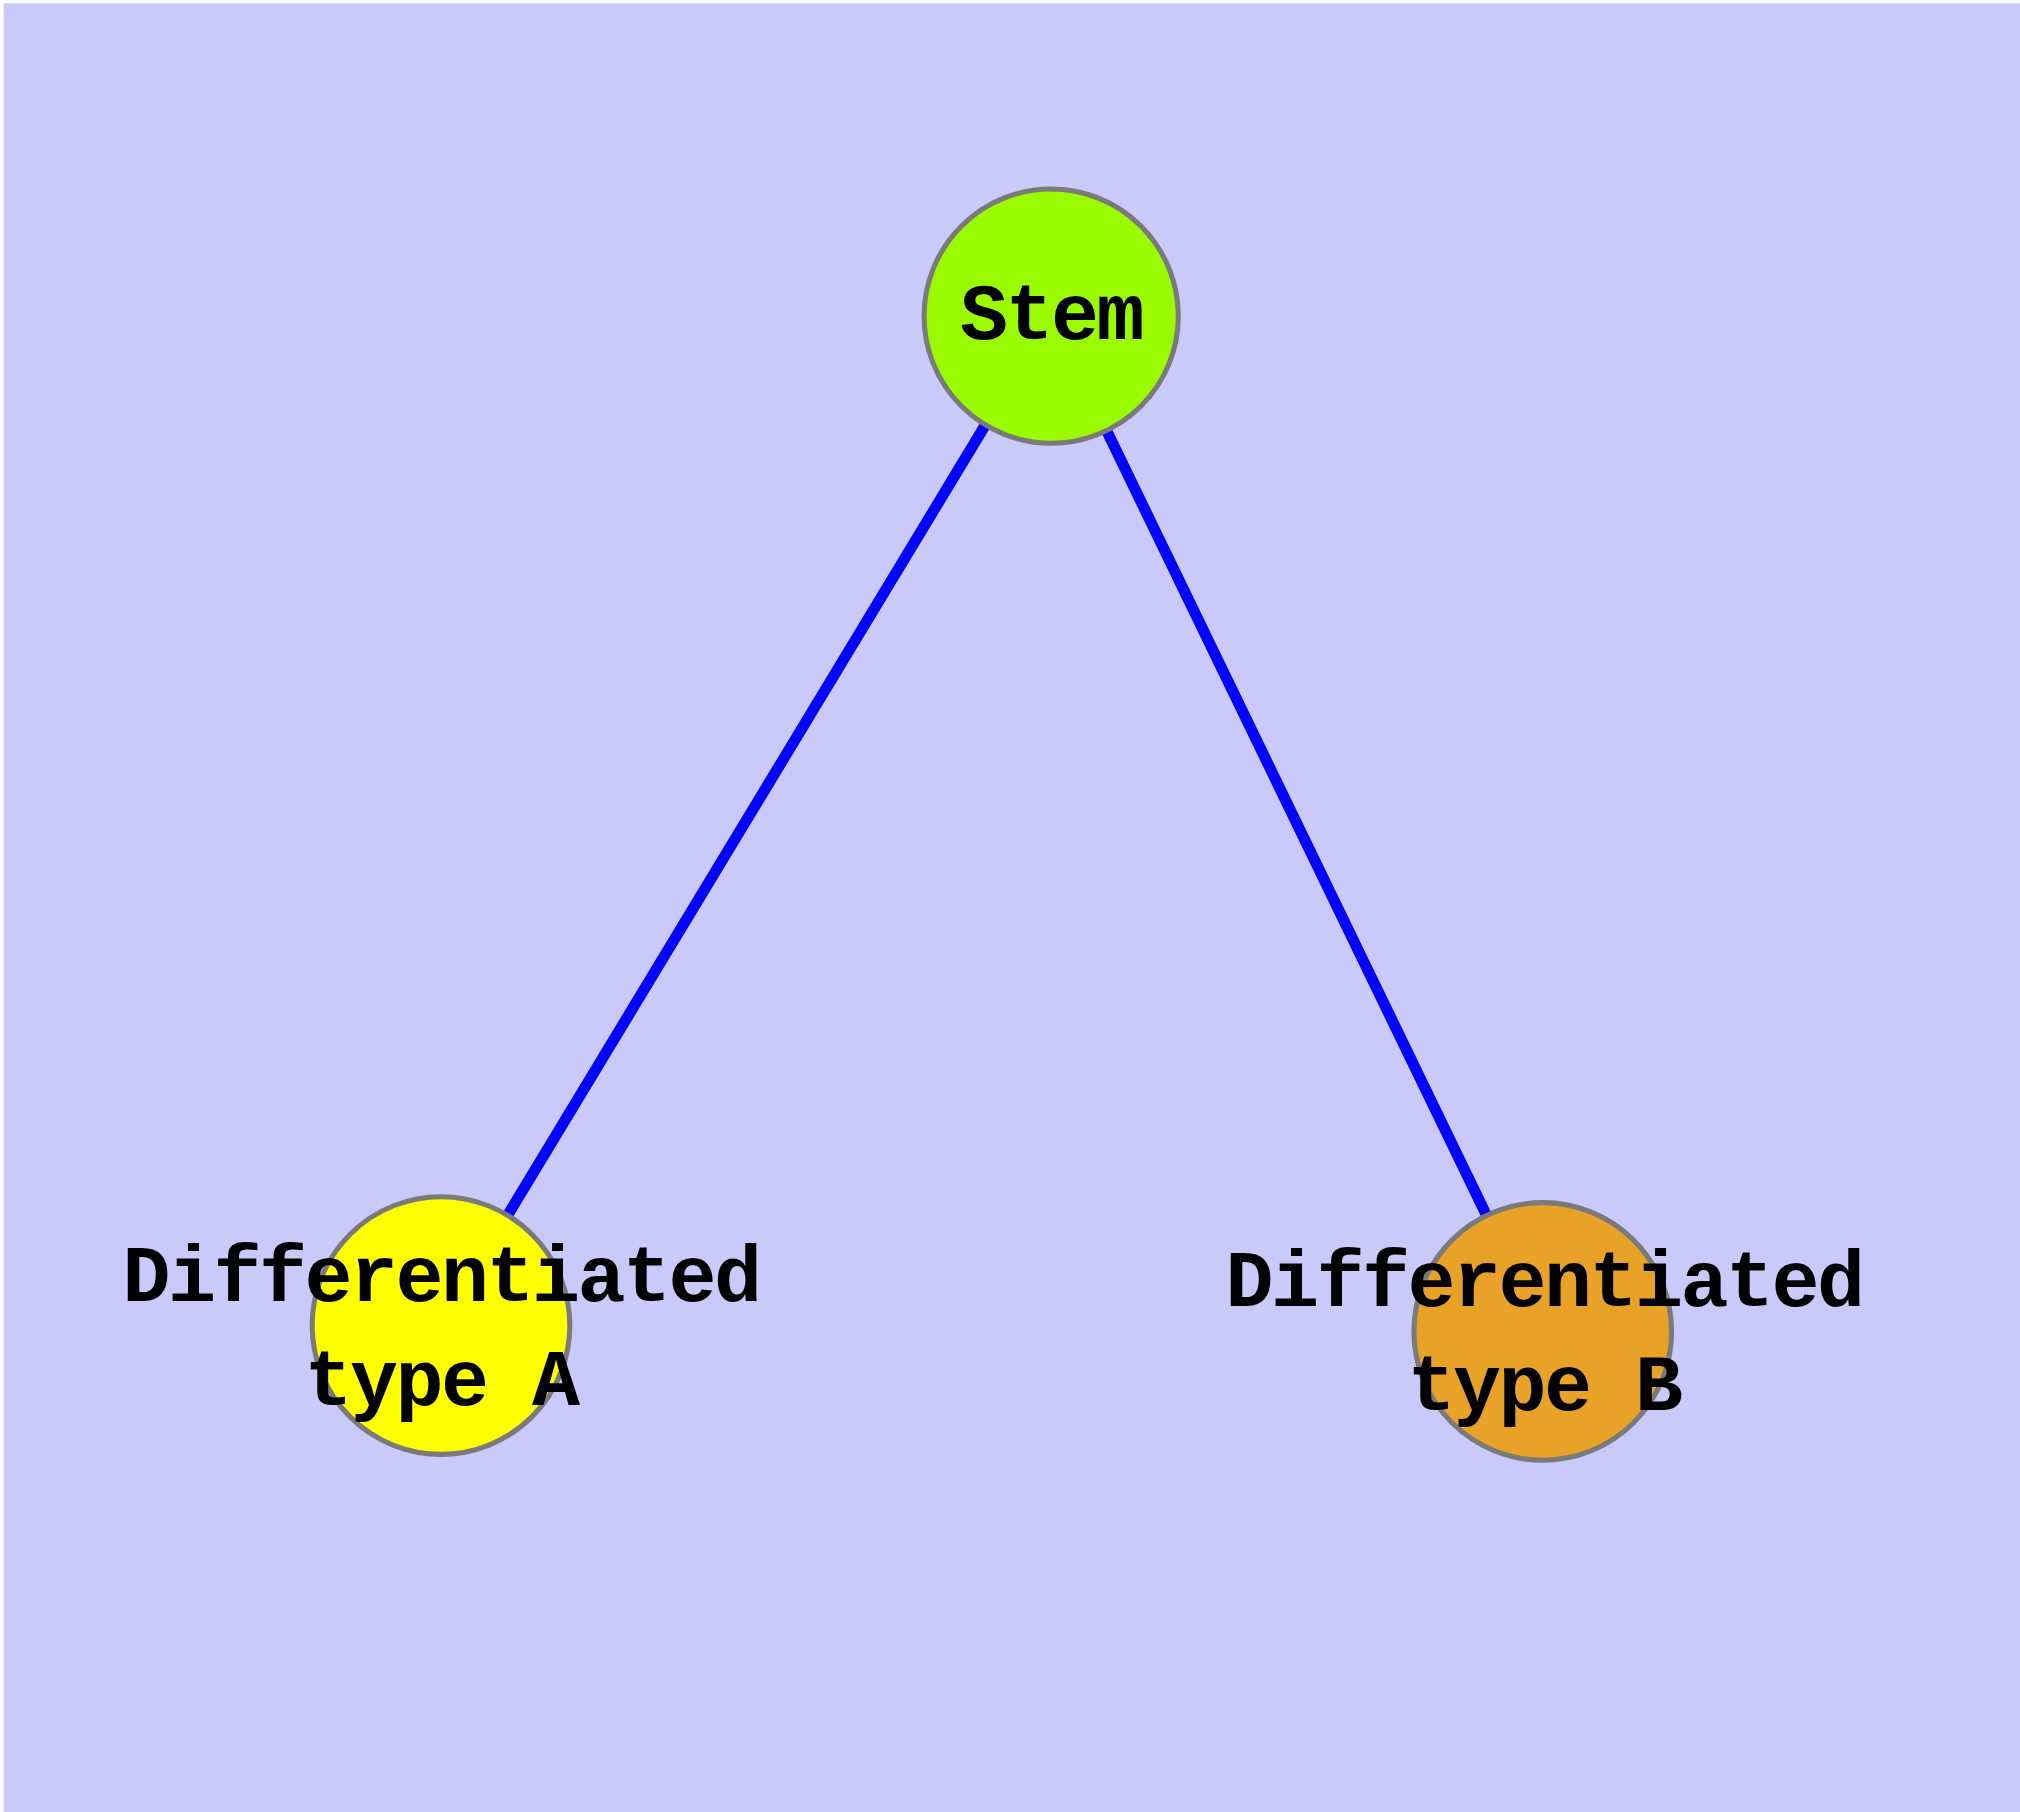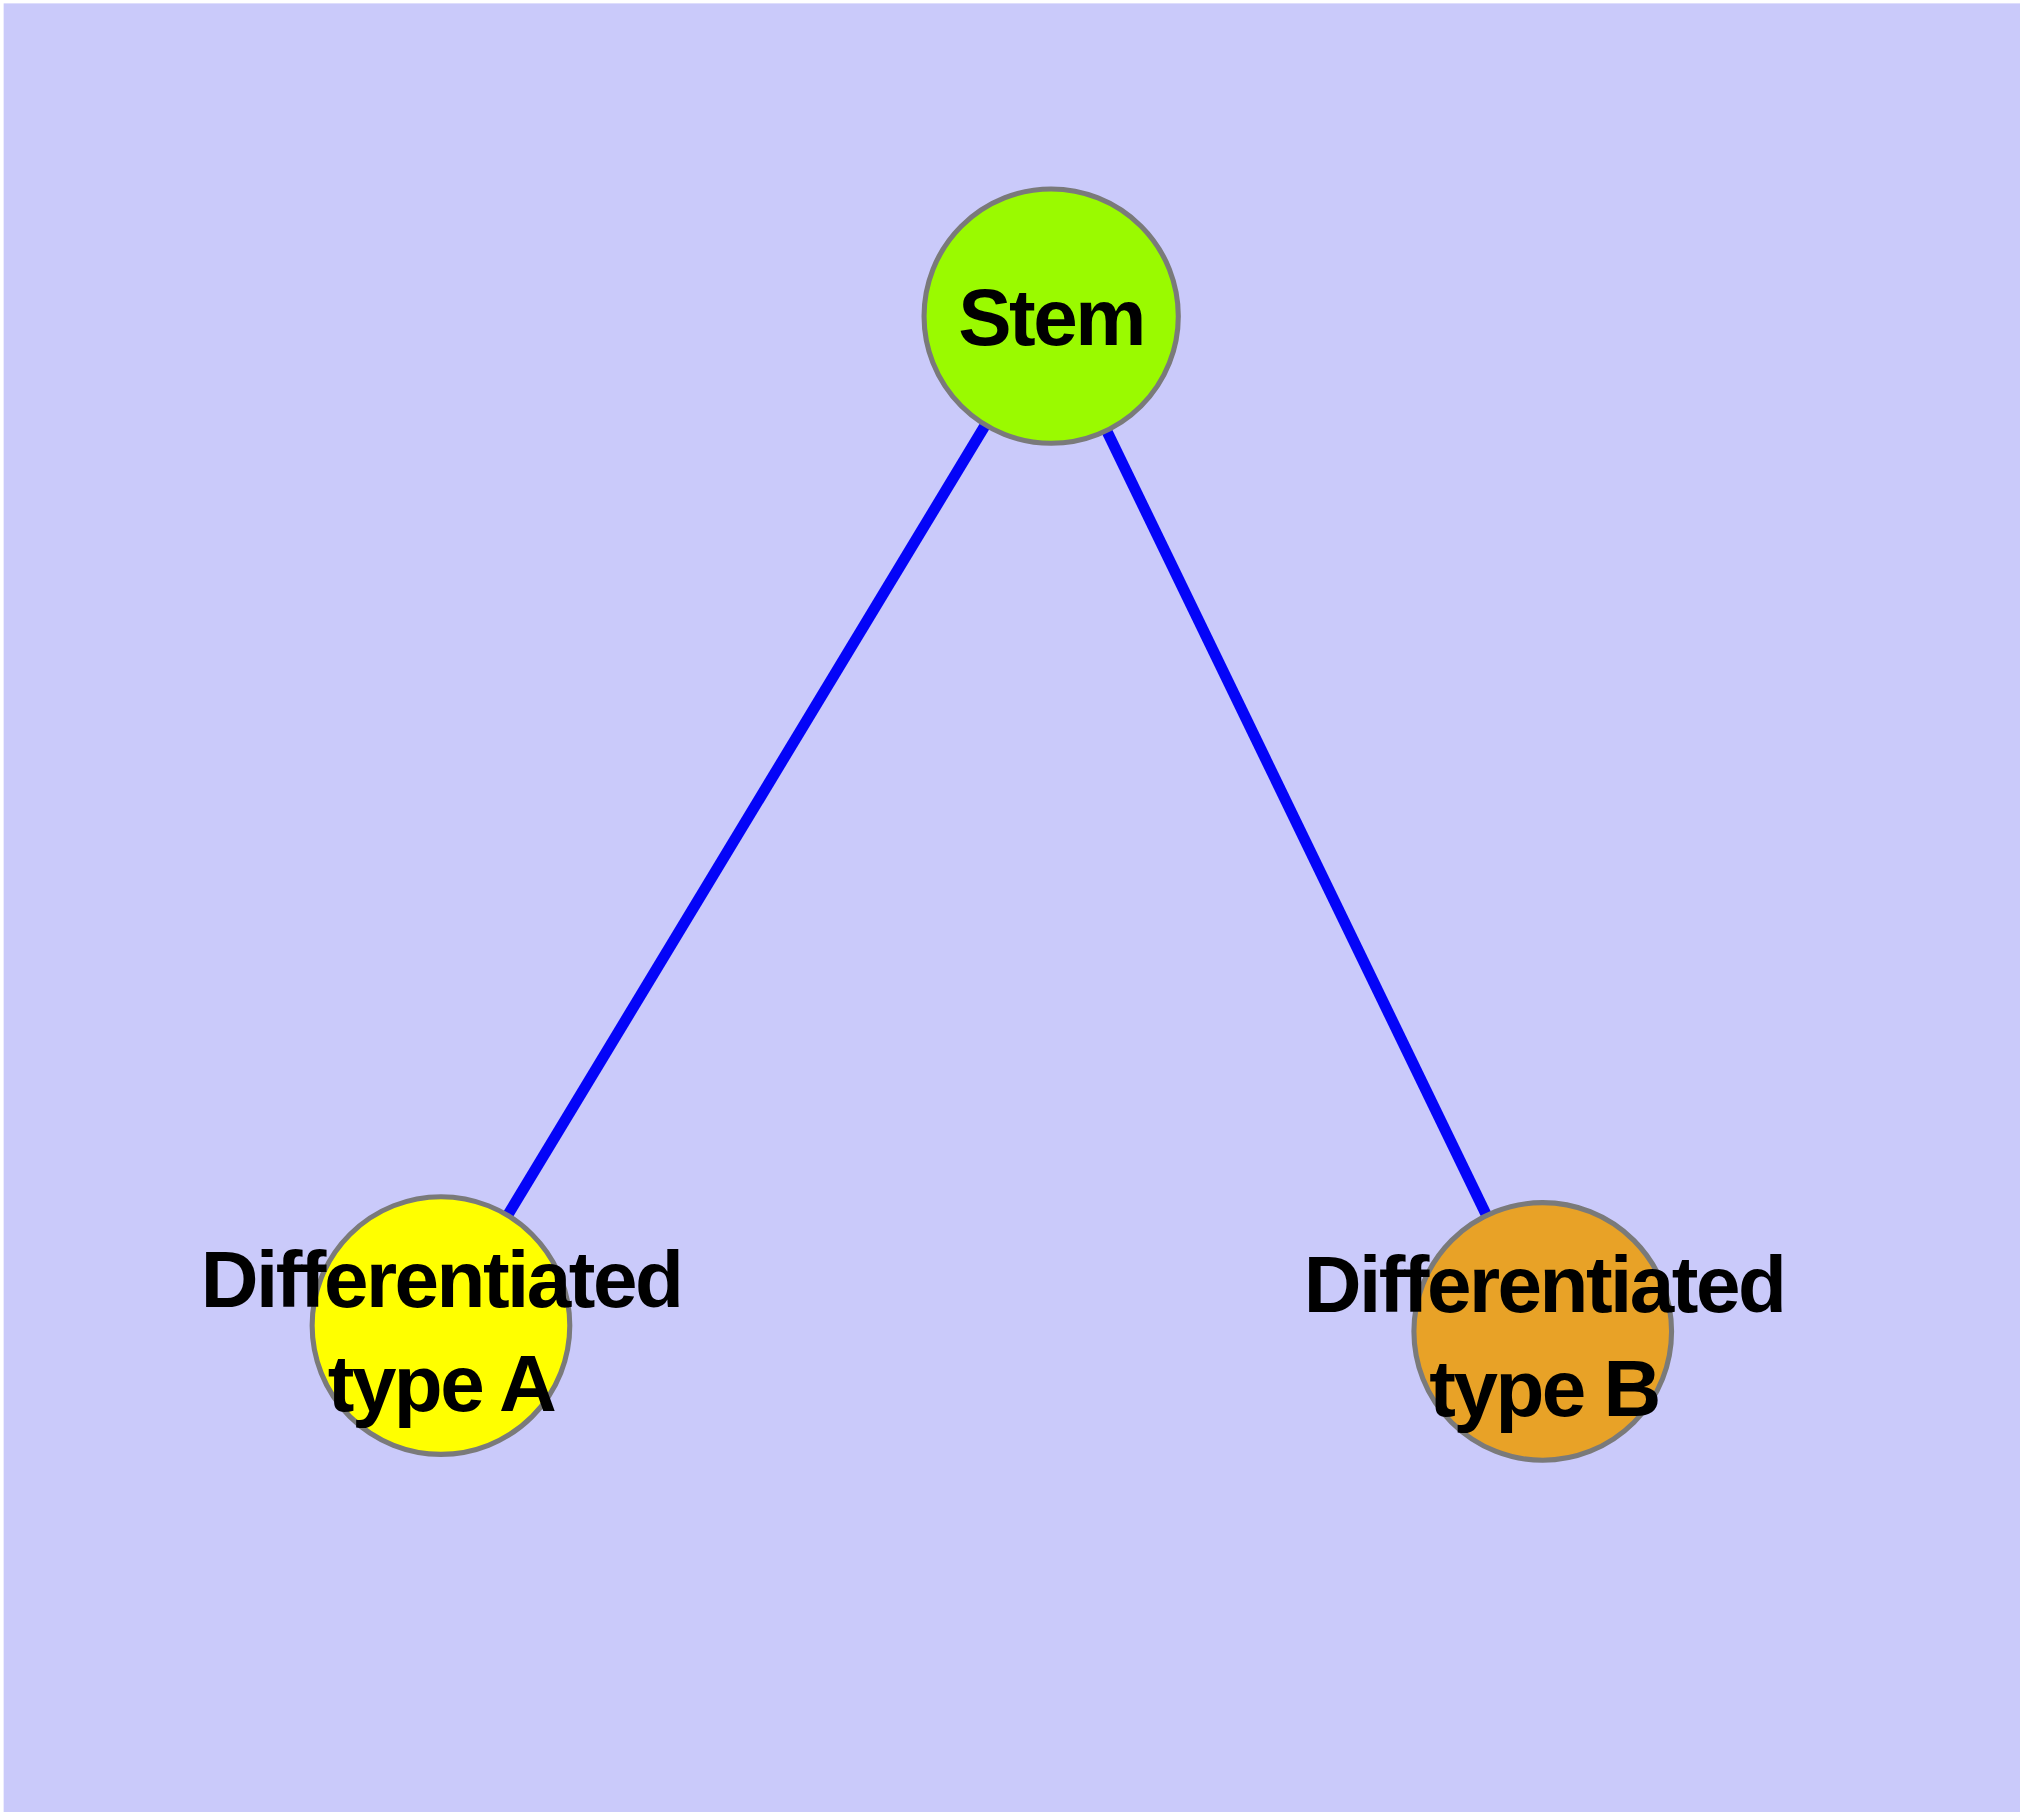--- a/index.html
+++ b/index.html
@@ -7,21 +7,21 @@
     padding: 0;
     background: #ffffff;
     width: 2021px;
     height: 1812px;
     overflow: hidden;
   }
   .stage {
     position: relative;
     width: 1908px;
     height: 1812px;
-    font-family: Liberation Sans, sans-serif;
+    font-family: Liberation Mono, monospace;
   }
   .stage svg {
     position: absolute;
     left: 0;
     top: 0;
     display: block;
   }
   .node-label {
     position: absolute;
     transform: translate(-50%, -50%);

